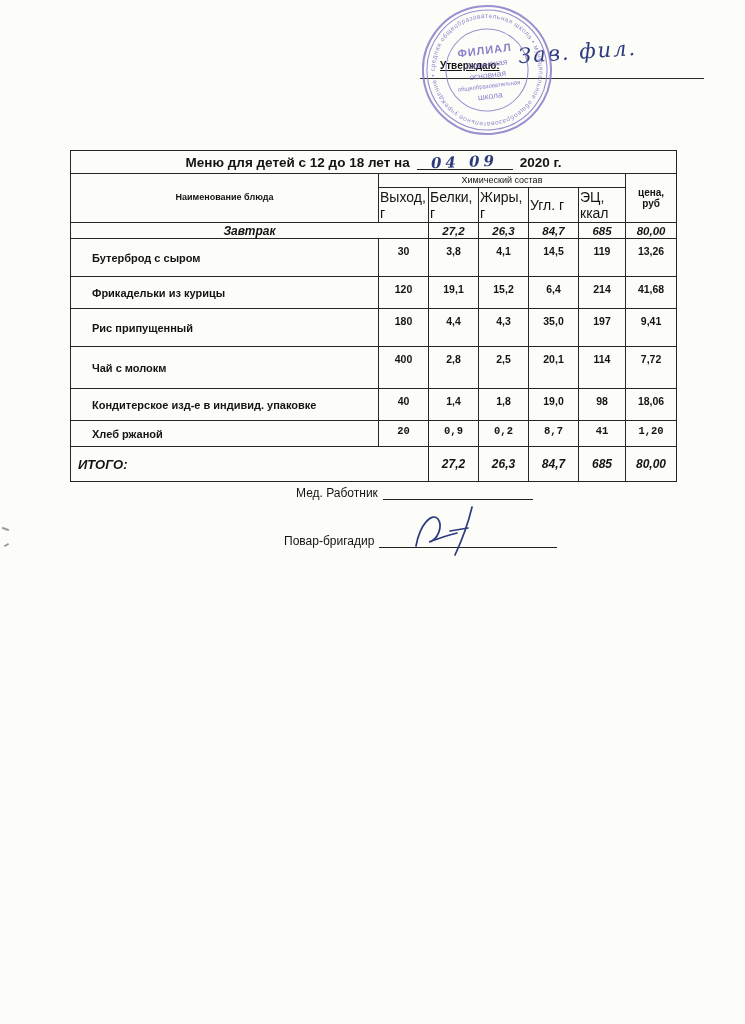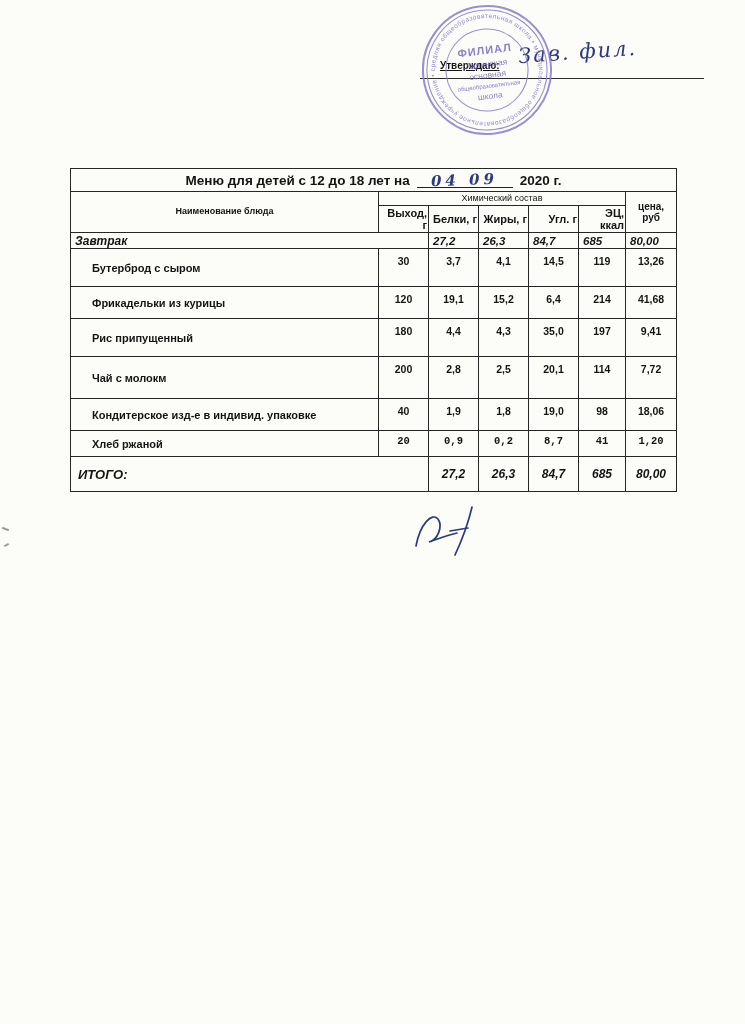--- a/index.html
+++ b/index.html
@@ -34,40 +34,40 @@
   .st-ring.outer { stroke-width:2; }
   .st-ring.inner { stroke-width:1.1; }
   .st-ring-text { font-size:6.5px; fill:#8478c4; letter-spacing:0.5px; font-family:"Liberation Sans",sans-serif; }
   .st-c { fill:#7e6fc0; text-anchor:middle; font-family:"Liberation Sans",sans-serif; }
   .st-c.b  { font-size:11px; font-weight:bold; letter-spacing:1px; }
   .st-c.m  { font-size:8.5px; }
   .st-c.s  { font-size:6px; }
 
   
   .menu-table {
-    position:absolute; left:70px; top:168px; width:606px;
+    position:absolute; left:70px; top:150px; width:606px;
     border-collapse:collapse; table-layout:fixed;
   }
   .menu-table td { border:1px solid #262626; padding:0 4px; overflow:hidden; }
   .title-row { height:23px; }
   .title-row td { border-bottom-width:1.5px; }
   .title-flex { display:flex; align-items:flex-end; justify-content:center; gap:7px; font-weight:bold; font-size:13.5px; }
   .date-slot { display:inline-block; width:96px; border-bottom:1.2px solid #222; text-align:center; line-height:13px; }
   .date-ink { font-size:15px; letter-spacing:4px; display:inline-block; transform:rotate(-2deg); }
 
   .hdr { height:14px;margin-top:16px; }
   .hdr td { font-size:9px; text-align:center; padding:1px 2px; line-height:1.1; }
   .hdr .dish-h { font-weight:bold; }
   .hdr .chem-h { font-weight:normal; }
   .hdr .price-h { font-weight:bold; font-size:10px; }
   .sub { height:14px; }
-  .sub td { font-size:11px; font-weight:bold; text-align:right; padding:1px 1px; }
+  .sub td { font-size:14px; font-weight:normal; text-align:left; padding:1px 1px; }
 
   .section-row { height:16px; }
-  .section-row td { font-weight:bold; font-style:italic; text-align:left; font-size:11.5px; border-bottom-width:1.5px; }
+  .section-row td { font-weight:bold; font-style:italic; text-align:center; font-size:11.5px; border-bottom-width:1.5px; }
   .section-row .sec-label { font-size:12px; }
 
   .food-row .dish { font-weight:bold; font-size:11px; text-align:left; padding-left:21px; vertical-align:middle; }
   .food-row .num  { font-weight:bold; font-size:10.5px; text-align:center; vertical-align:top; padding-top:6px; }
   .h38 { height:38px; } .h32 { height:32px; } .h42 { height:42px; }
   .h26 { height:26px;margin-left:28px; } .h26 .num { padding-top:4px;font-family:Liberation Mono, monospace; }
 
   .total-row { height:35px; }
   .total-row .t-label { font-weight:bold; font-style:italic; font-size:13px; text-align:left; padding-left:7px; vertical-align:middle;margin-left:10px; }
   .total-row .num { font-weight:bold; font-style:italic; font-size:12px; text-align:center; vertical-align:middle; }
@@ -147,21 +147,21 @@
       <td>27,2</td>
       <td>26,3</td>
       <td>84,7</td>
       <td>685</td>
       <td>80,00</td>
     </tr>
 
     <tr class="food-row h38">
       <td class="dish">Бутерброд с сыром</td>
       <td class="num">30</td>
-      <td class="num">3,7</td>
+      <td class="num">3,8</td>
       <td class="num">4,1</td>
       <td class="num">14,5</td>
       <td class="num">119</td>
       <td class="num">13,26</td>
     </tr>
     <tr class="food-row h32">
       <td class="dish">Фрикадельки из курицы</td>
       <td class="num">120</td>
       <td class="num">19,1</td>
       <td class="num">15,2</td>
@@ -173,31 +173,31 @@
       <td class="dish">Рис припущенный</td>
       <td class="num">180</td>
       <td class="num">4,4</td>
       <td class="num">4,3</td>
       <td class="num">35,0</td>
       <td class="num">197</td>
       <td class="num">9,41</td>
     </tr>
     <tr class="food-row h42">
       <td class="dish">Чай с молокм</td>
-      <td class="num">200</td>
+      <td class="num">400</td>
       <td class="num">2,8</td>
       <td class="num">2,5</td>
       <td class="num">20,1</td>
       <td class="num">114</td>
       <td class="num">7,72</td>
     </tr>
     <tr class="food-row h32">
       <td class="dish">Кондитерское изд-е в индивид. упаковке</td>
       <td class="num">40</td>
-      <td class="num">1,9</td>
+      <td class="num">1,4</td>
       <td class="num">1,8</td>
       <td class="num">19,0</td>
       <td class="num">98</td>
       <td class="num">18,06</td>
     </tr>
     <tr class="food-row h26">
       <td class="dish">Хлеб ржаной</td>
       <td class="num">20</td>
       <td class="num">0,9</td>
       <td class="num">0,2</td>
@@ -210,20 +210,28 @@
       <td class="t-label" colspan="2">ИТОГО:</td>
       <td class="num">27,2</td>
       <td class="num">26,3</td>
       <td class="num">84,7</td>
       <td class="num">685</td>
       <td class="num">80,00</td>
     </tr>
   </tbody>
     </table>
 
+  <div class="sig-row med-row">
+    <span>Мед. Работник</span>
+    <span class="line"></span>
+  </div>
+  <div class="sig-row cook-row">
+    <span>Повар-бригадир</span>
+    <span class="line"></span>
+  </div>
   <svg class="cook-sign" viewBox="0 0 86 54" aria-hidden="true">
     <path d="M6,42 C10,20 22,8 28,15 C33,22 28,36 19,38 C28,35 38,31 47,29"></path>
     <path d="M40,27 L58,24"></path>
     <path d="M62,3 C59,16 52,36 45,51"></path>
   </svg>
 
   <div class="speck s1"></div>
   <div class="speck s2"></div>
 
 </div>

